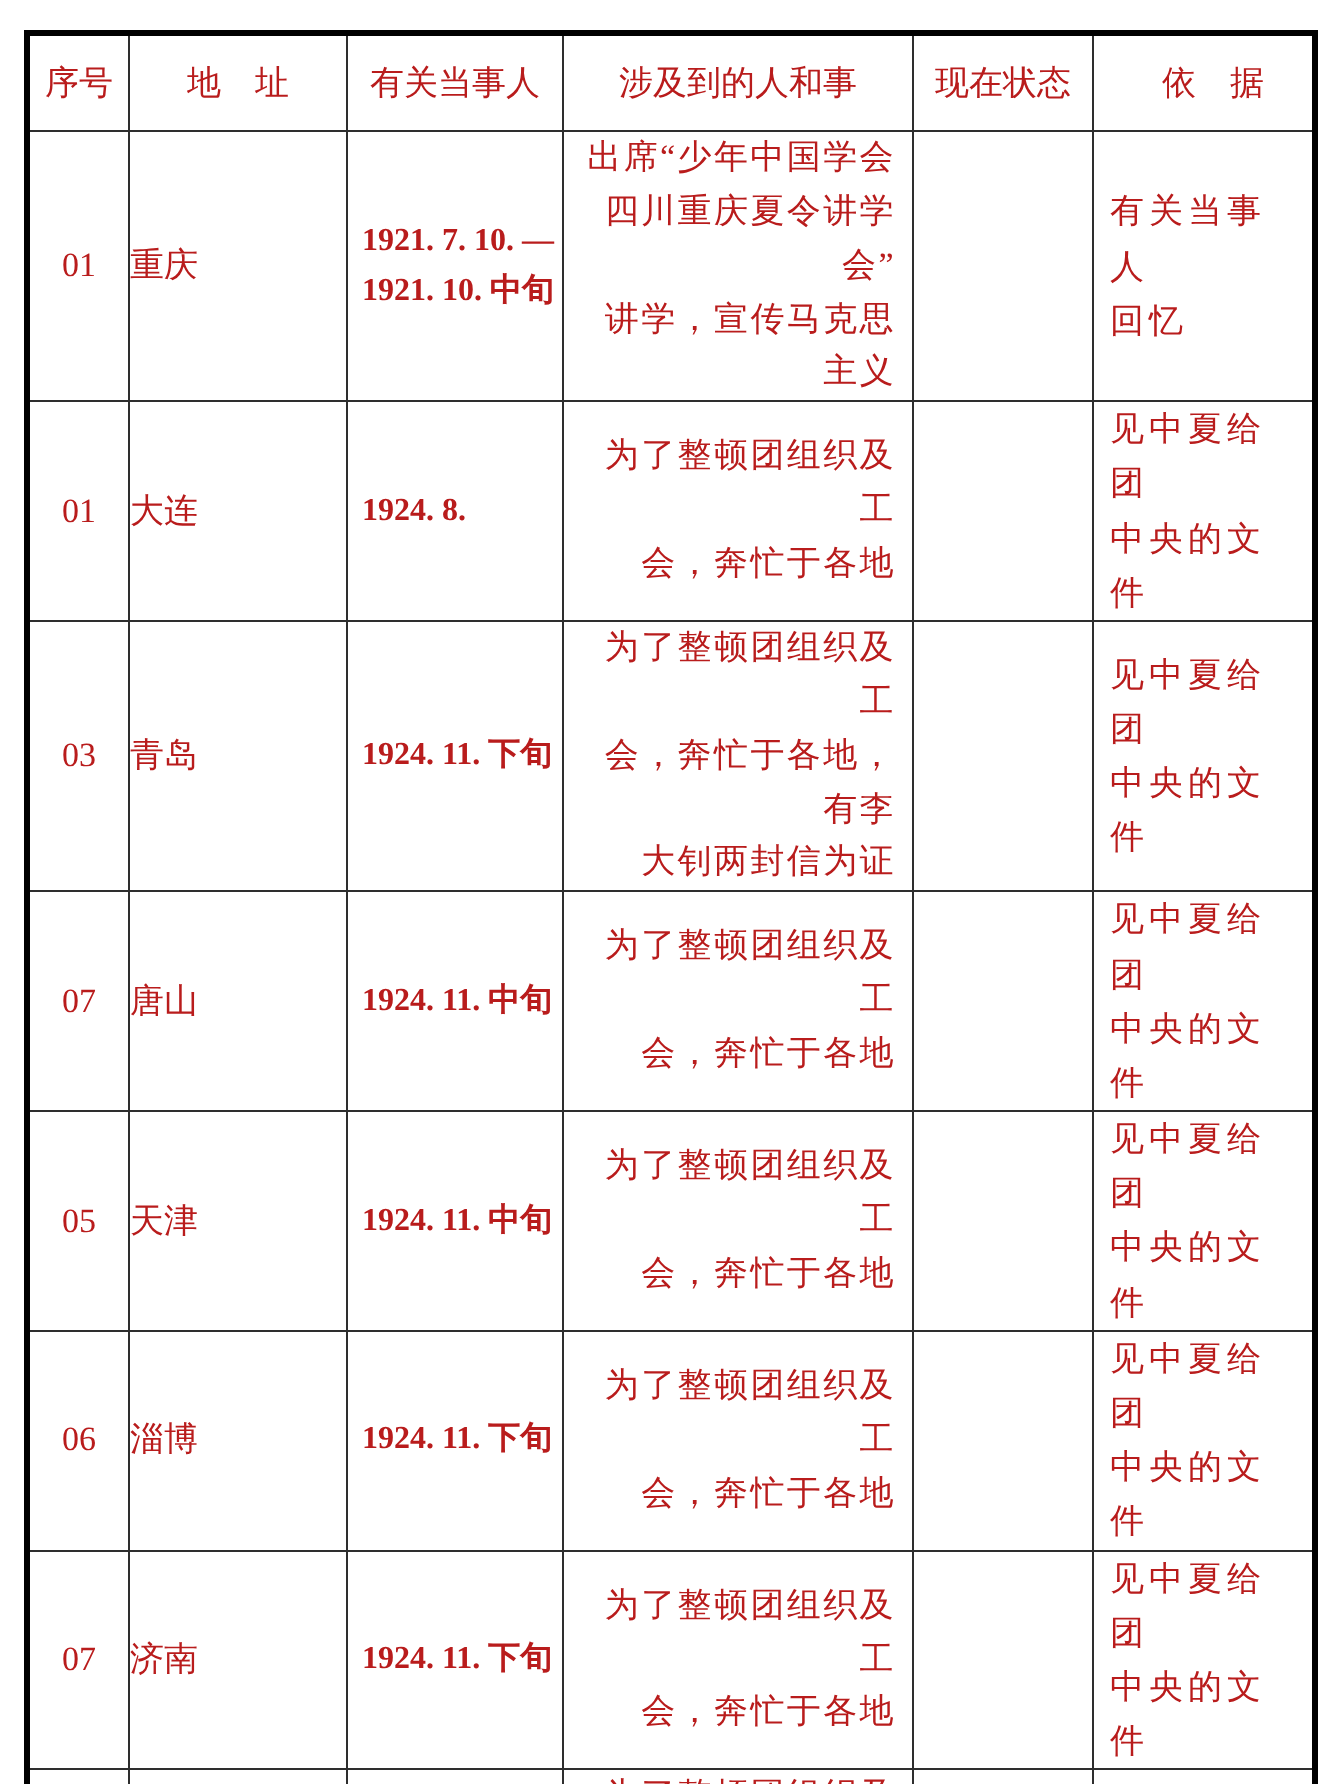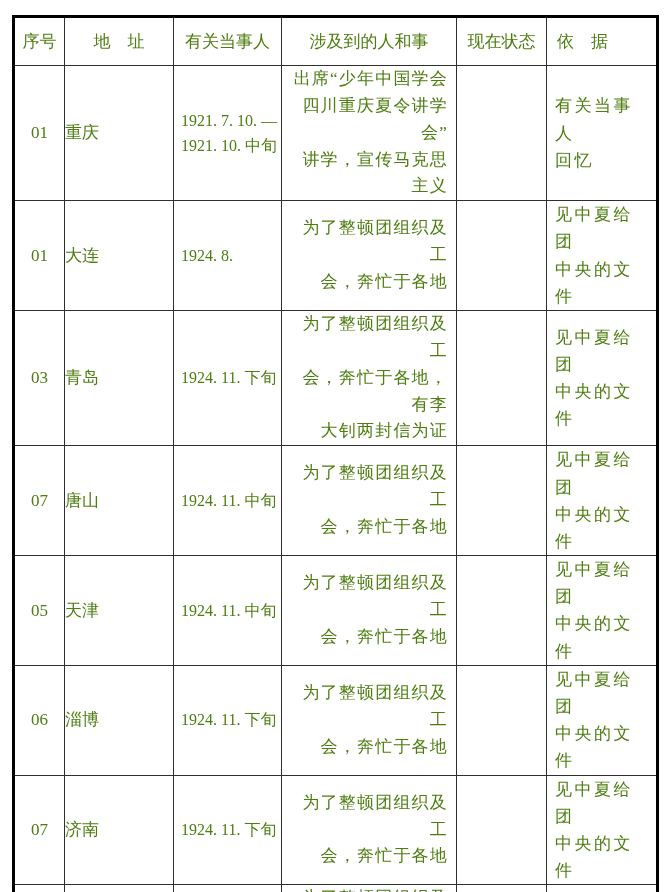--- a/index.html
+++ b/index.html
@@ -1,20 +1,20 @@
 <!DOCTYPE html>
 <html><head>
 <meta charset="utf-8">
 <style>
   html,body{margin:0;padding:0;background:#ffffff;}
   .page{
     position:relative;
     width:671px;height:892px;
     background:#ffffff;
-    color:#4d7c0f;
+    color:#b91c1c;
     font-family:"Liberation Serif","DejaVu Serif",serif;
     overflow:hidden;
   }
   table.doc-table{
     position:absolute;left:12px;top:15px;
     width:644px;
     table-layout:fixed;
     border-collapse:collapse;
     border:3px solid #000000;
   }
@@ -28,27 +28,27 @@
   th,td{
     border:1px solid #2e2e2e;
     vertical-align:middle;
     font-weight:normal;
     font-size:17px;
     line-height:1.5;
     padding:0;
     overflow:hidden;
   }
   thead th{text-align:center;}
-  th.hl{text-align:left;padding-left:10px;}
+  th.hl{text-align:center;padding-left:10px;}
 
   td.c-no{text-align:center;}
   td.c-place{text-align:left;}
   td.c-time{
     text-align:left;padding-left:7px;padding-right:2px;
-    white-space:pre-line;font-size:16px;line-height:1.6;
+    white-space:pre-line;font-size:16px;line-height:1.6;font-weight:bold;
   }
   td.c-events{
     text-align:right;padding:0 8px;
     white-space:pre-line;letter-spacing:1.2px;line-height:1.58;
   }
   td.c-status{}
   td.c-basis{
     text-align:left;padding:0 8px;
     white-space:pre-line;letter-spacing:2.5px;line-height:1.6;
   }

